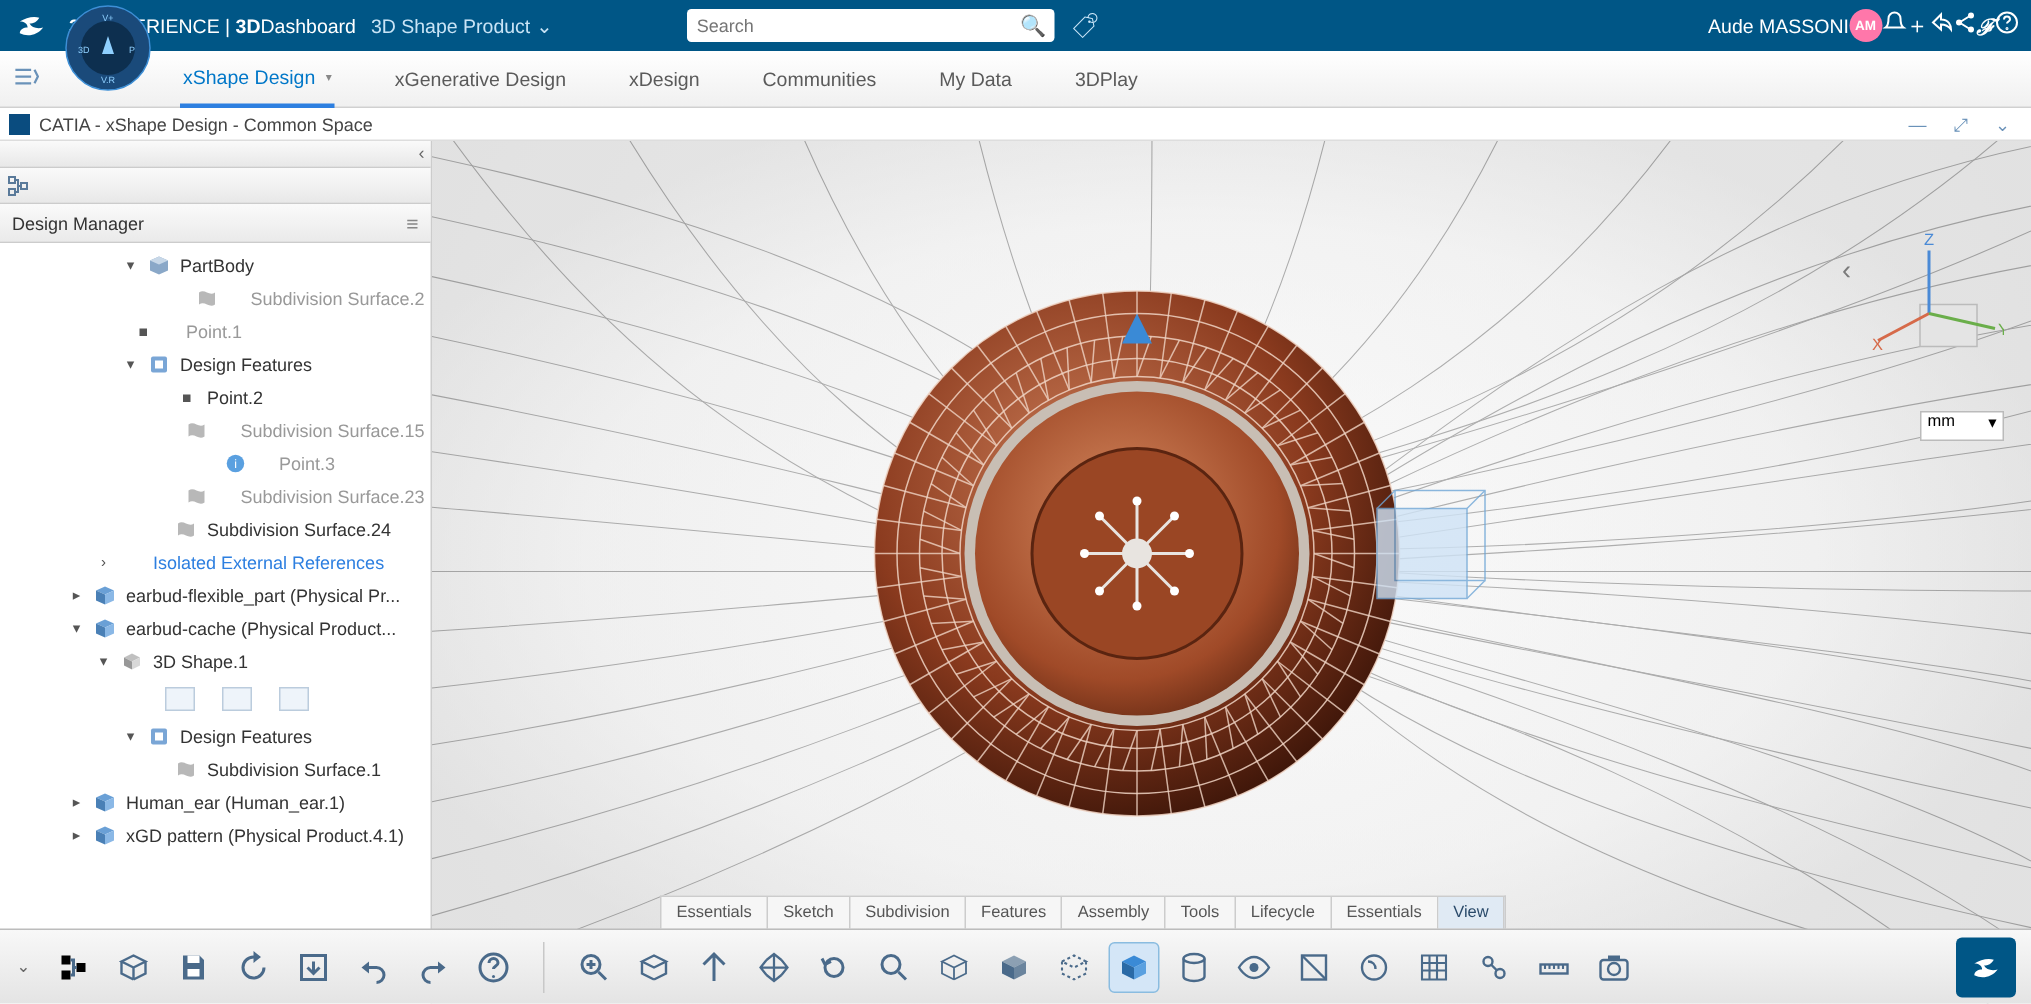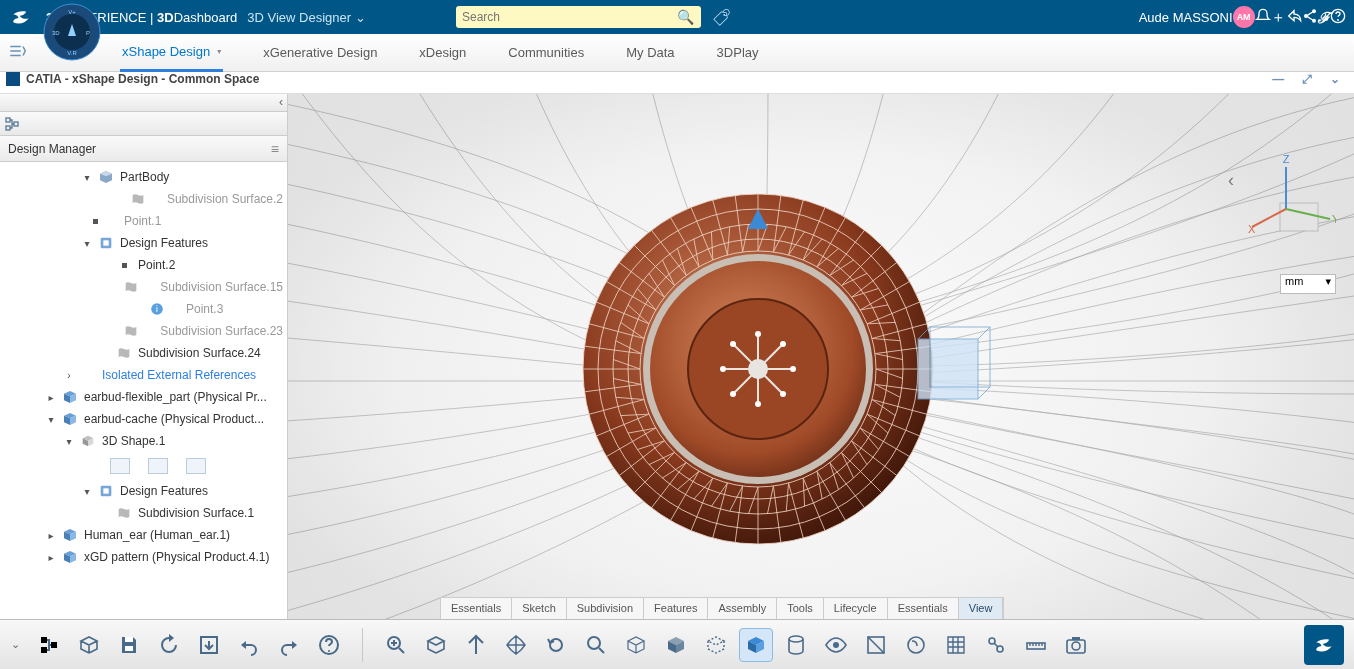--- a/index.html
+++ b/index.html
@@ -4,40 +4,40 @@
 <style>
 * { box-sizing: border-box; margin: 0; padding: 0; font-family: Arial, Helvetica, sans-serif; }
 body { width: 1354px; height: 669px; overflow: hidden; background: #f5f5f5; position: relative; }
 
 
 .topbar { background: #005686; height: 34px; display: flex; align-items: center; color: #fff; padding: 0 8px; position: relative; }
 .logo-3ds { width: 26px; height: 26px; margin-right: 12px; }
 .topbar .brand { font-size: 13px; white-space: nowrap; }
 .topbar .brand b { font-weight: bold; }
 .topbar .appname { margin-left: 10px; font-size: 13px; color: #c9e4f6; display: flex; align-items: center; gap: 4px; }
-.search-wrap { margin-left: 90px; width: 245px; height: 22px; background: #fef9c3; border-radius: 3px; display: flex; align-items: center; padding: 0 6px; }
+.search-wrap { margin-left: 90px; width: 245px; height: 22px; background: #ffffff; border-radius: 3px; display: flex; align-items: center; padding: 0 6px; }
 .search-wrap input { border: none; outline: none; flex: 1; font-size: 12px; color: #333; background: transparent; }
 .search-wrap .sicon { color: #888; font-size: 14px; }
 .tag-icon { margin-left: 10px; color: #cfe9fb; font-size: 16px; transform: rotate(90deg); }
 .topbar-right { margin-left: auto; display: flex; align-items: center; }
 .username { font-size: 13px; color: #fff; }
 .avatar { width: 22px; height: 22px; border-radius: 50%; background: #f7a; display: flex; align-items: center; justify-content: center; font-size: 9px; font-weight: bold; color: #fff; }
 .top-icon { color: #fff; font-size: 15px; cursor: pointer; }
 
 
 .compass { position: absolute; top: 2px; left: 42px; width: 60px; height: 60px; z-index: 30; }
 
 
 .navrow { height: 38px; background: linear-gradient(#fff,#f0f0f0); border-bottom: 1px solid #d0d0d0; display: flex; align-items: center; padding-left: 120px; gap: 38px; position: relative; }
 .hamburger-left { position: absolute; left: 8px; top: 8px; color: #6a92b9; font-size: 18px; cursor: pointer; }
 .navtab { font-size: 13px; color: #5a5a5a; padding: 10px 2px; cursor: pointer; display: flex; align-items: center; gap: 6px; }
 .navtab.active { color: #0077c8; border-bottom: 3px solid #2d7fe0; font-weight: 500; }
 
 
-.wintitle { height: 22px; background: #fff; border-bottom: 1px solid #ddd; display: flex; align-items: flex-start; font-size: 12px; color: #444; padding-left: 6px; font-weight: bold; }
+.wintitle { height: 22px; background: #fff; border-bottom: 1px solid #ddd; display: flex; align-items: center; font-size: 12px; color: #444; padding-left: 6px; }
 .wintitle .winicon { width: 14px; height: 14px; background: #0a4c7f; margin-right: 6px; }
 .wintitle-right { margin-left: auto; display: flex; gap: 18px; padding-right: 14px; color: #6a92b9; }
 
 
 .main { display: flex; height: calc(669px - 34px - 38px - 22px); }
 
 
 .leftpanel { width: 288px; background: #fff; border-right: 1px solid #ccc; display: flex; flex-direction: column; font-size: 12px; color: #333; }
 .lp-top { height: 18px; background: linear-gradient(#fafafa,#e8e8e8); border-bottom: 1px solid #ccc; position: relative; }
 .lp-collapse { position: absolute; right: 4px; top: 1px; color: #666; font-size: 12px; cursor: pointer; }
@@ -82,21 +82,21 @@
 <body>
 
 <div class="topbar">
   <svg class="logo-3ds" viewBox="0 0 40 40">
       <path fill="#fff" d="M8 28c8 4 18 2 24-6-6 2-12 0-14-4 4 0 8-2 10-6-6-2-14 0-20 4 4 0 8 2 8 6-4 0-8 2-8 6z"></path>
     </svg>
   <span class="brand">
     <b>3D</b><span>EXPERIENCE</span><span> | </span><b>3D</b><span>Dashboard</span>
   </span>
   <span class="appname">
-    <span>3D View Designer</span>
+    <span>3D Shape Product</span>
     <span>⌄</span>
   </span>
 
   <div class="search-wrap">
     <input type="text" placeholder="Search" style="">
     <span class="sicon">🔍</span>
   </div>
   <span class="tag-icon">🏷</span>
 
   <div class="topbar-right">

